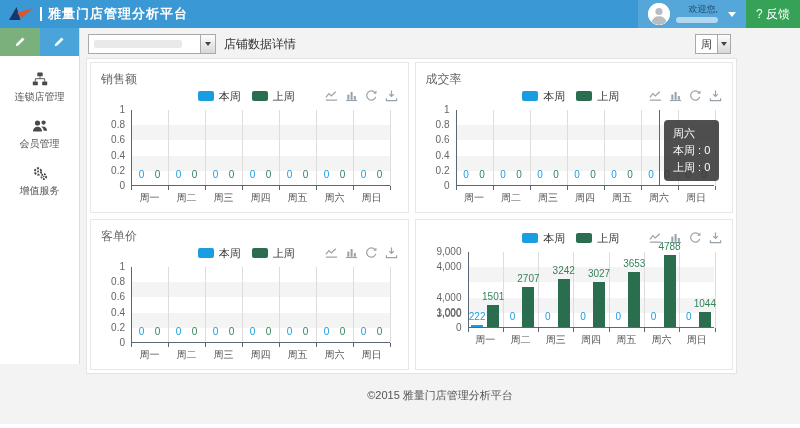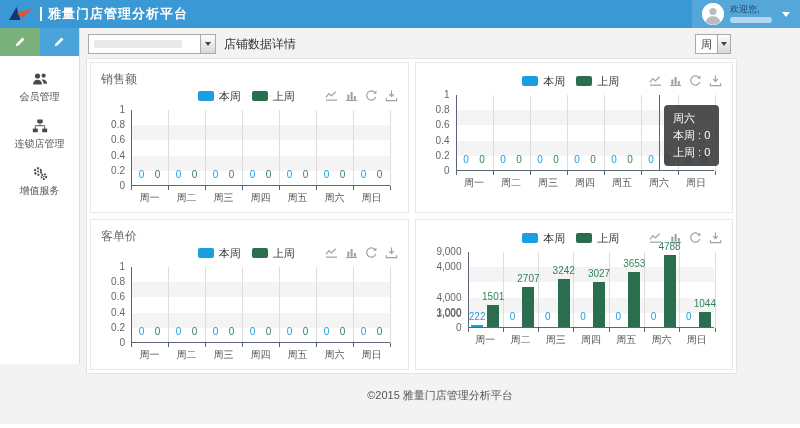--- a/index.html
+++ b/index.html
@@ -5,21 +5,21 @@
   * { margin:0; padding:0; box-sizing:border-box; }
   body { font-family:"Liberation Sans", sans-serif; }
   .page { position:relative; width:800px; height:424px; background:#f3f3f3; overflow:hidden; }
 
   
   .header { position:absolute; left:0; top:0; width:800px; height:28px; background:#3a99d4;
             display:flex; align-items:center; padding-left:8px; z-index:10; }
   .logo { width:26px; height:18px; margin-right:6px; }
   .title-sep { width:2px; height:14px; background:#fff; margin-right:6px; }
   .app-title { color:#fff; font-size:13px; font-weight:bold; letter-spacing:1px; }
-  .header-right { margin-left:auto; display:flex; align-items:stretch; height:100%; }
+  .header-right { margin-left:auto; display:flex; align-items:stretch; height:100%;text-align:right; }
   .user-cluster { display:flex; align-items:center; gap:6px; background:rgba(255,255,255,0.14); padding:0 10px; }
   .avatar { width:22px; height:22px; border-radius:50%; overflow:hidden; background:#fff; flex:0 0 auto; }
   .welcome-block { display:flex; flex-direction:column; justify-content:center; gap:3px; }
   .welcome-text { font-size:9px; color:#214d70; line-height:1; }
   .redact-bar { width:42px; height:6px; border-radius:3px; background:rgba(255,255,255,0.55); }
   .caret-down-white { width:0; height:0; border-left:4px solid transparent; border-right:4px solid transparent;
                       border-top:5px solid #fff; margin-left:4px; }
   .feedback-btn { background:#36a257; color:#fff; font-size:12px; display:flex; align-items:center;
                   padding:0 10px; gap:3px; cursor:pointer; }
 
@@ -104,58 +104,59 @@
             <circle cx="11" cy="8.5" r="3.6" fill="#b9bcc0"></circle>
             <path d="M3.5 19a7.8 7.8 0 0 1 15 0 11 11 0 0 1-15 0z" fill="#b9bcc0"></path>
           </svg>
         </div>
         <div class="welcome-block">
           <span class="welcome-text">欢迎您,</span>
           <span class="redact-bar"></span>
         </div>
         <span class="caret-down-white"></span>
       </div>
+      <div class="feedback-btn">? 反馈</div>
     </div>
   </div>
 
   <div class="sidebar">
     <div class="side-tabs">
       <div class="side-tab green">
         <svg width="12" height="12" viewBox="0 0 14 14">
           <path d="M2 12l.8-3L10 1.8l2.2 2.2L5 11.2z" fill="#fff"></path>
           </svg>
       </div>
       <div class="side-tab blue">
         <svg width="12" height="12" viewBox="0 0 14 14">
           <path d="M2 12l.8-3L10 1.8l2.2 2.2L5 11.2z" fill="#fff"></path>
           </svg>
       </div>
     </div>
     <div class="side-menu">
+      <div class="side-item">
+        <svg viewBox="0 0 16 16">
+          <g fill="#4a4a4a">
+            <rect x="5.3" y="1.5" width="5.4" height="3.8" rx="0.5"></rect>
+            <rect x="0.8" y="10.5" width="5" height="3.8" rx="0.5"></rect>
+            <rect x="10.2" y="10.5" width="5" height="3.8" rx="0.5"></rect>
+          </g>
+          <path d="M8 5.3v2.4M3.3 10.5V7.7h9.4v2.8" stroke="#4a4a4a" stroke-width="0.9" fill="none"></path>
+        </svg>
+        <span class="side-label">连锁店管理</span>
+      </div>
       <div class="side-item">
         <svg viewBox="0 0 16 16">
           <g fill="#4a4a4a">
             <circle cx="5.5" cy="5" r="2.6"></circle>
             <path d="M1 13.5c0-3 2-4.8 4.5-4.8s4.5 1.8 4.5 4.8z"></path>
             <circle cx="11.6" cy="4.6" r="2.1"></circle>
             <path d="M10.8 8.4c2.4 0 4.3 1.7 4.3 4.3h-3.4c-.2-1.8-1-3.3-2.4-4z"></path>
           </g>
         </svg>
         <span class="side-label">会员管理</span>
-      </div>
-      <div class="side-item">
-        <svg viewBox="0 0 16 16">
-          <g fill="#4a4a4a">
-            <rect x="5.3" y="1.5" width="5.4" height="3.8" rx="0.5"></rect>
-            <rect x="0.8" y="10.5" width="5" height="3.8" rx="0.5"></rect>
-            <rect x="10.2" y="10.5" width="5" height="3.8" rx="0.5"></rect>
-          </g>
-          <path d="M8 5.3v2.4M3.3 10.5V7.7h9.4v2.8" stroke="#4a4a4a" stroke-width="0.9" fill="none"></path>
-        </svg>
-        <span class="side-label">连锁店管理</span>
       </div>
       <div class="side-item">
         <svg viewBox="0 0 16 16">
           <circle cx="6" cy="6.5" r="3.2" fill="none" stroke="#4a4a4a" stroke-width="2" stroke-dasharray="2.1 1.3"></circle>
           <circle cx="6" cy="6.5" r="1" fill="#4a4a4a"></circle>
           <circle cx="11.8" cy="11.6" r="2.4" fill="none" stroke="#4a4a4a" stroke-width="1.8" stroke-dasharray="1.6 1"></circle>
           <circle cx="11.8" cy="11.6" r="0.8" fill="#4a4a4a"></circle>
         </svg>
         <span class="side-label">增值服务</span>
       </div>
@@ -270,20 +271,21 @@
               <div class="tick" style="left: 104px;"></div>
               <div class="tick" style="left: 141px;"></div>
               <div class="tick" style="left: 178px;"></div>
               <div class="tick" style="left: 215px;"></div>
               <div class="tick" style="left: 252px;"></div>
               <div class="tick" style="left: 289px;"></div>
             </div>
         </div>
 
         <div class="panel">
+          <div class="panel-title">成交率</div>
           <div class="panel-head">
             <div class="legend">
               <span class="swatch blue"></span>
               <span class="lg-label">本周</span>
               <span class="swatch green"></span>
               <span class="lg-label">上周</span>
             </div>
             <div class="toolbox">
               <span>
                   <svg viewBox="0 0 14 14">

